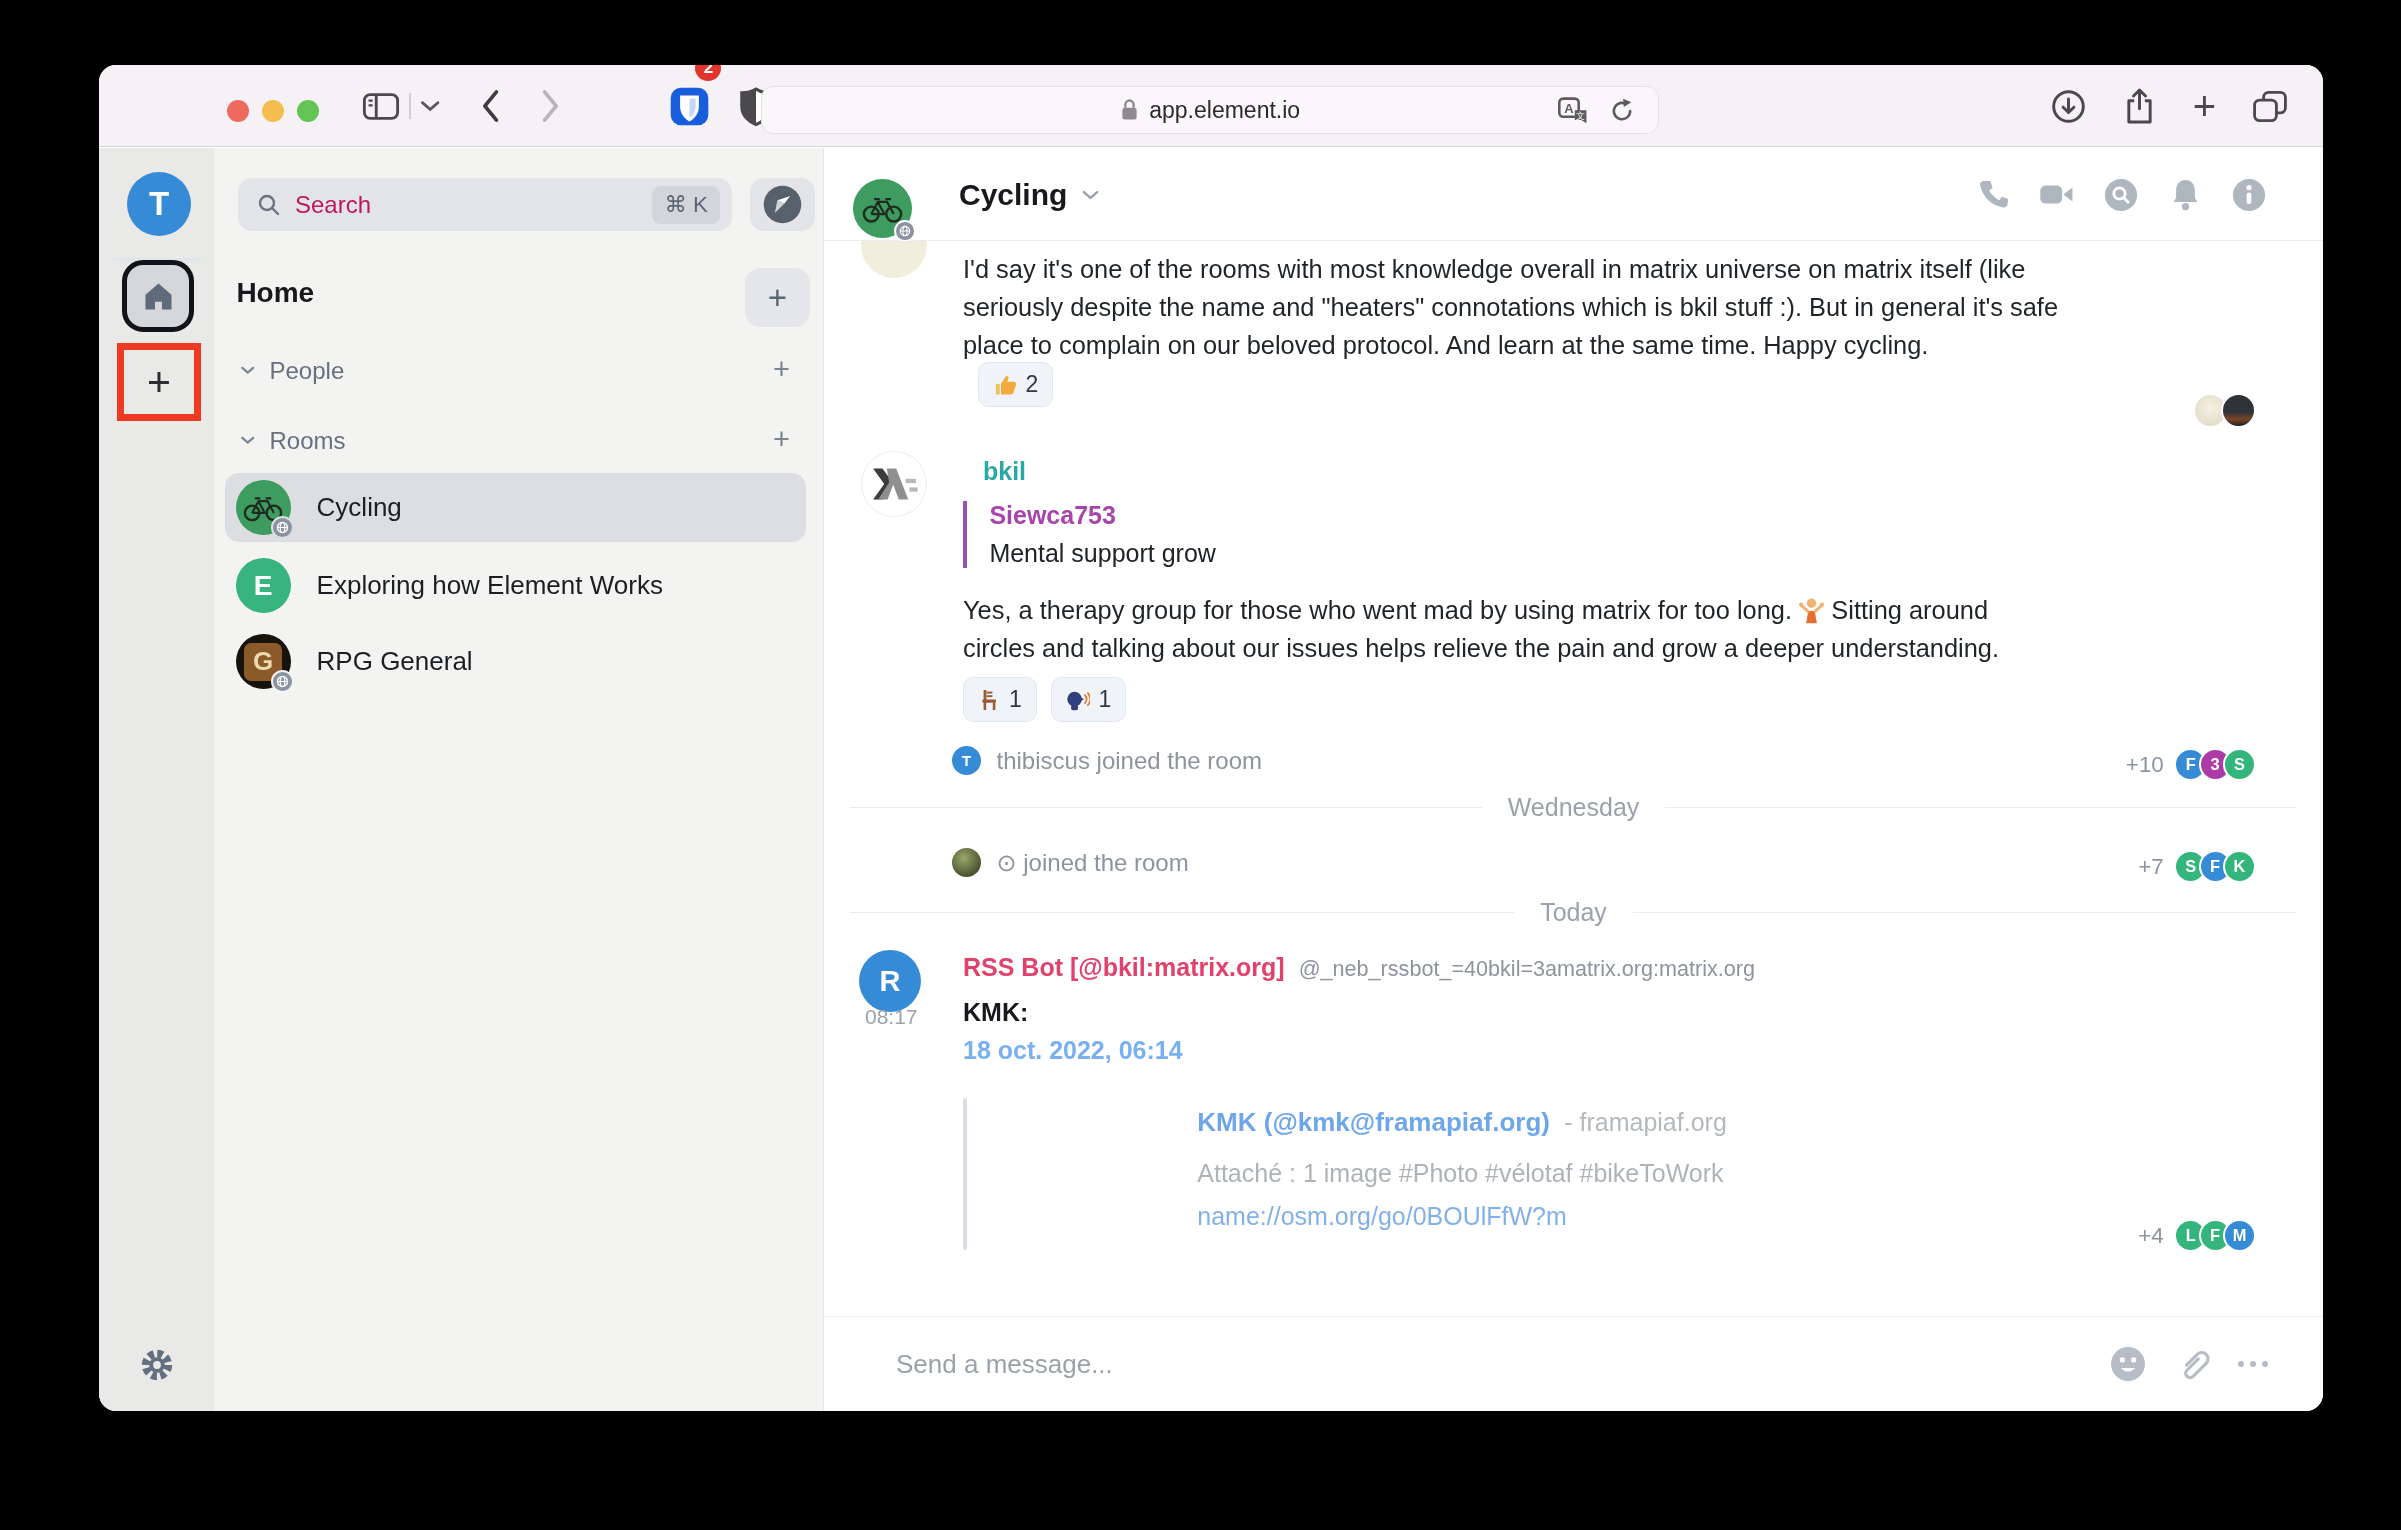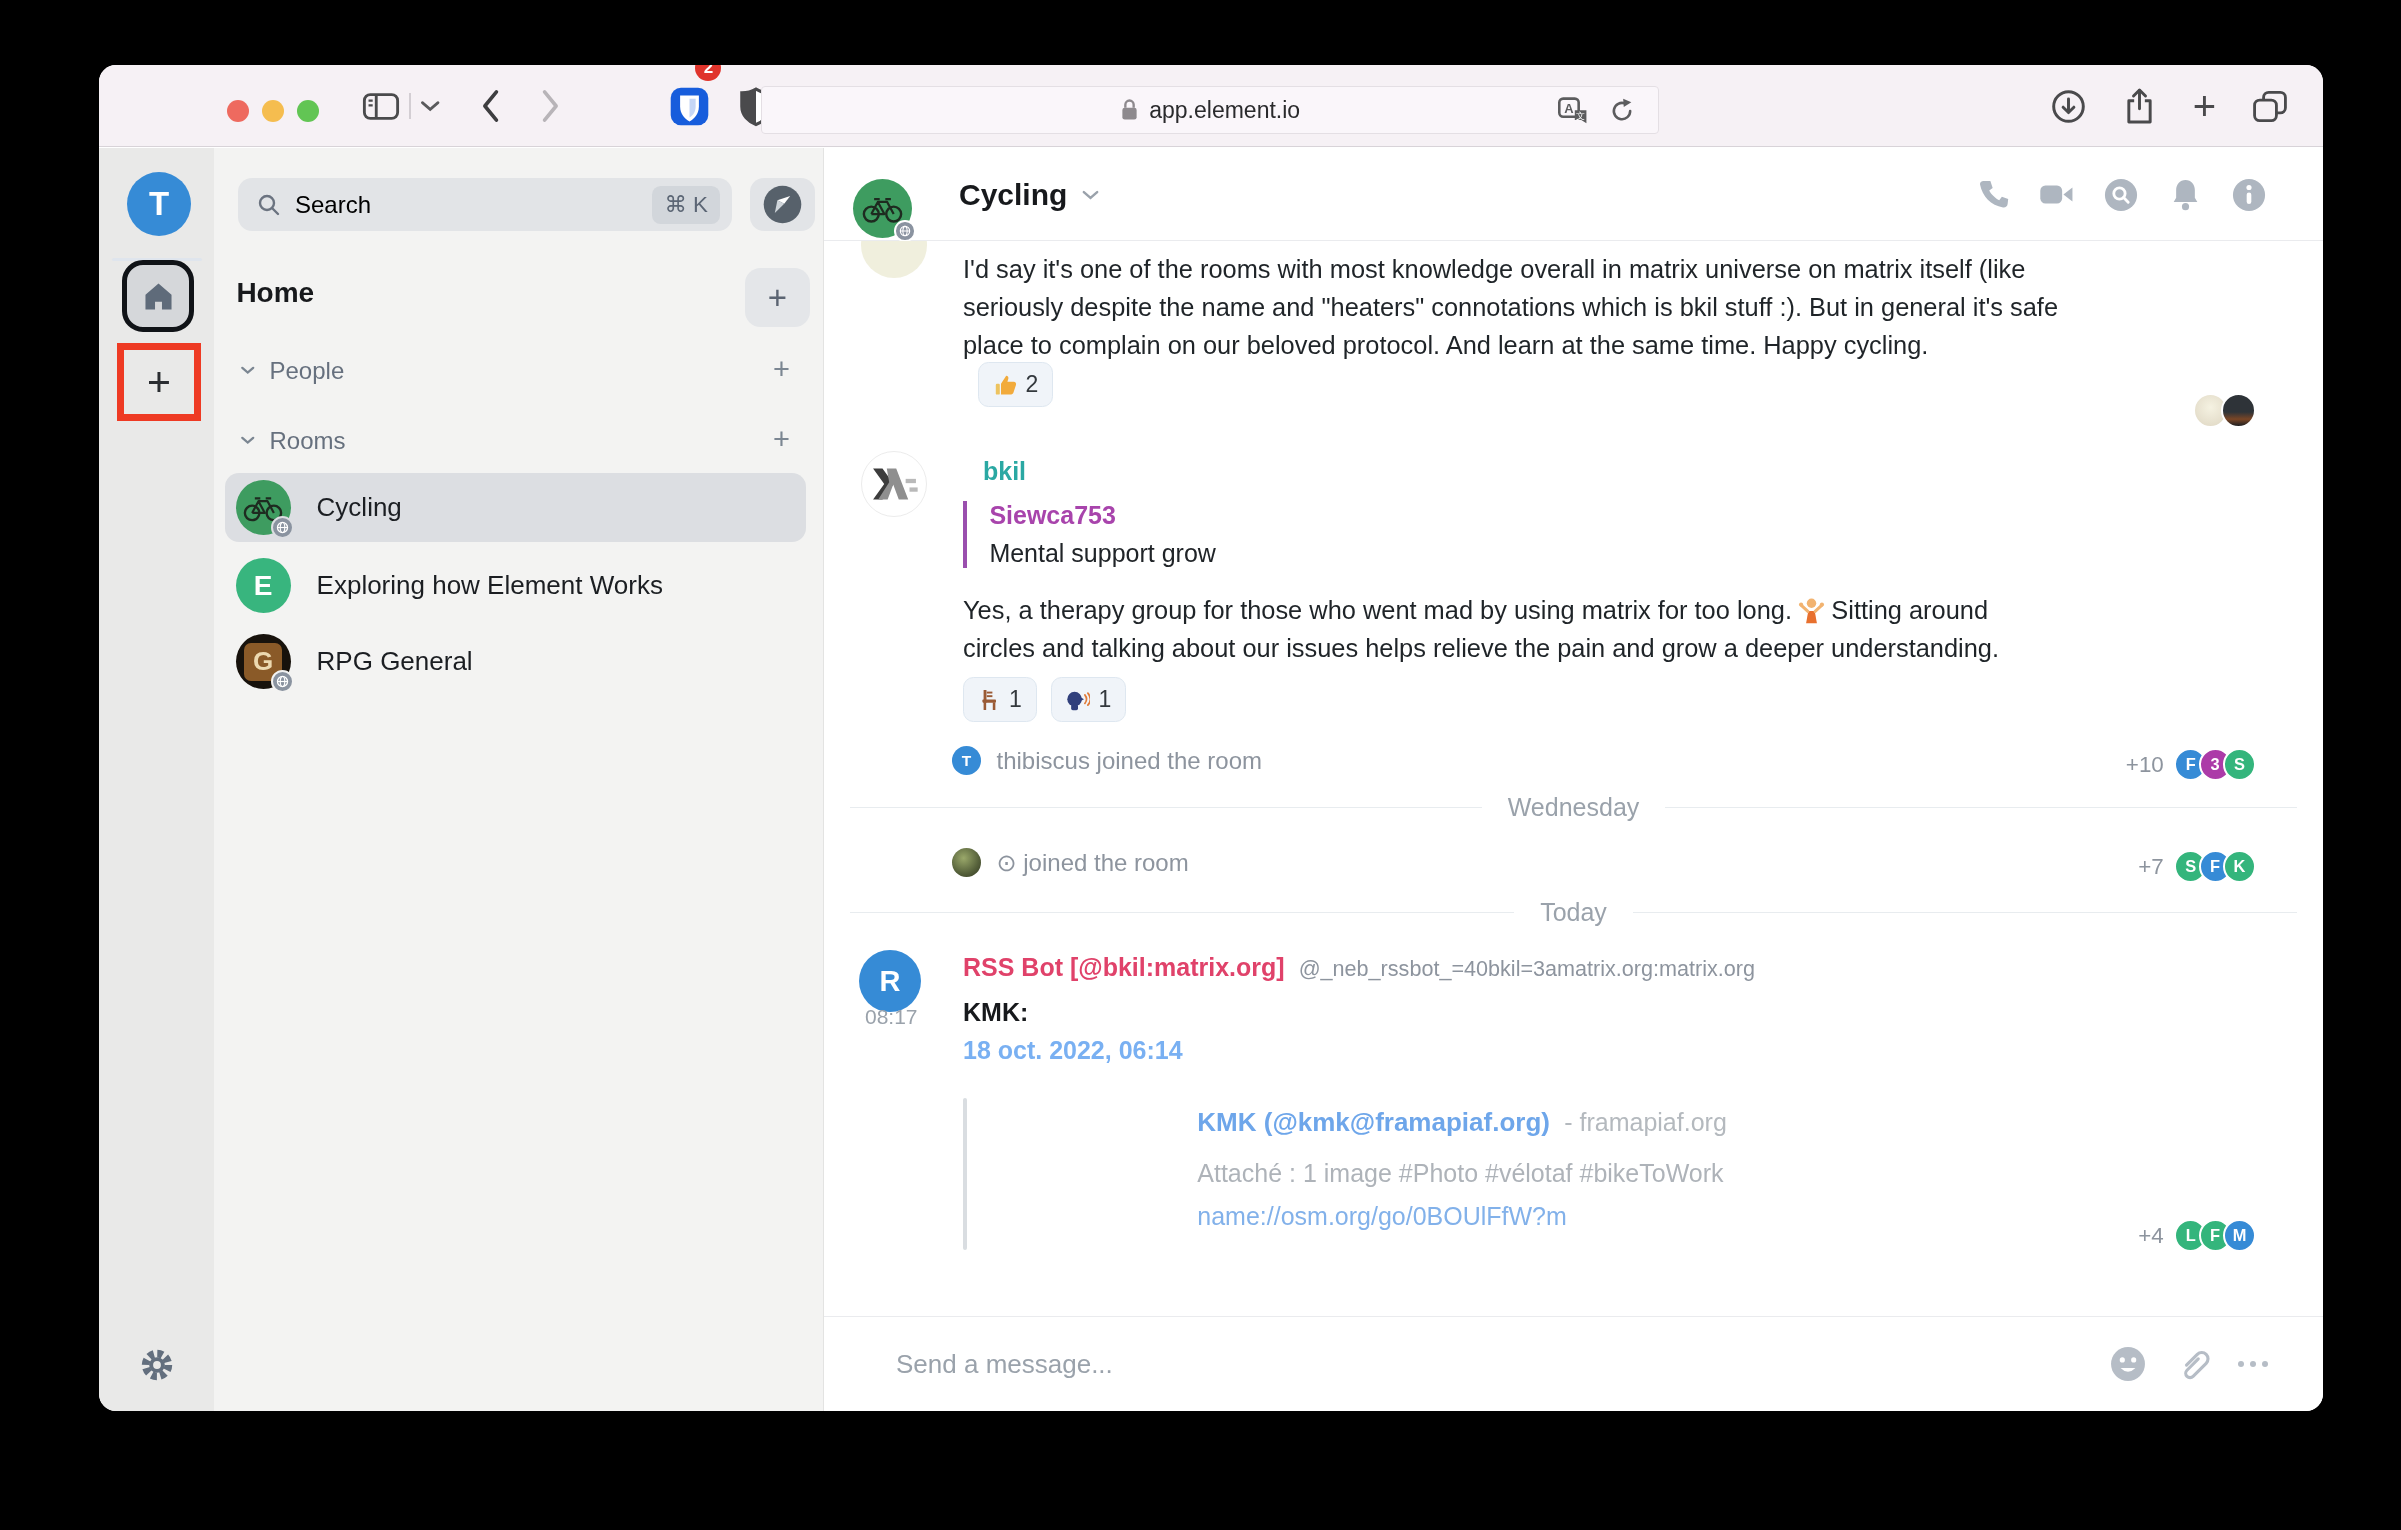--- a/index.html
+++ b/index.html
@@ -4,21 +4,21 @@
 <style>
   * { margin:0; padding:0; box-sizing:border-box; }
   html,body { width:2401px; height:1530px; background:#000; font-family:"Liberation Sans",sans-serif; overflow:hidden; }
   .window { position:absolute; left:99px; top:65px; width:2224px; height:1346px; border-radius:17px; overflow:hidden; background:#fff; box-shadow:0 39px 104px rgba(0,0,0,.55); }
 
   
   .toolbar { position:relative; height:82px; background:#f6f1f5; border-bottom:0.9px solid #d8d3d8; }
   .tl { position:absolute; top:35px; width:22.4px; height:22.4px; border-radius:50%; }
   .tl.r { left:128px; background:#ee6a5f; } .tl.y { left:163px; background:#f5bd4f; } .tl.g { left:198px; background:#62c554; }
   .tbi { position:absolute; top:0; height:82px; display:flex; align-items:center; justify-content:center; }
-  .urlbar { position:absolute; left:662px; top:21px; width:898px; height:48px; background:#faf6fa; border:0.9px solid #e4dfe4; border-radius:4px; display:flex; align-items:center; justify-content:center; gap:10.4px; }
+  .urlbar { position:absolute; left:662px; top:21px; width:898px; height:48px; background:#faf6fa; border:0.9px solid #e4dfe4; border-radius:12px; display:flex; align-items:center; justify-content:center; gap:10.4px; }
   .urltext { font-size:23px; color:#2a2a2c; }
   .pill-right { position:absolute; right:22.4px; top:0; height:48px; display:flex; align-items:center; gap:19px; }
   .tb-right { position:absolute; right:35px; top:0; height:82px; display:flex; align-items:center; gap:36px; }
   .ext { position:relative; }
   .bw-badge { position:absolute; right:-10.4px; top:-10.4px; width:26px; height:26px; border-radius:50%; background:#e0342c; color:#fff; font-size:17px; font-weight:bold; display:flex; align-items:center; justify-content:center; }
   .plus-glyph { font-size:40px; color:#4a4a4c; font-weight:300; line-height:1; }
 
   
   .app { position:absolute; top:83px; left:0; right:0; bottom:0; display:flex; }
   .spacebar { width:115px; background:#e9e9e8; position:relative; flex:none; }
@@ -28,21 +28,21 @@
   
   .sp-avatar { position:absolute; left:28px; top:24px; width:64px; height:64px; border-radius:50%; background:#368bd6; color:#fff; font-size:33px; font-weight:bold; display:flex; align-items:center; justify-content:center; }
   .sp-div { position:absolute; left:13px; top:110px; width:90px; height:2.6px; background:#dfe5ed; border-radius:1.7px; }
   .home-btn { position:absolute; left:23px; top:112px; width:72px; height:72px; border:5.2px solid #101317; border-radius:21px; background:#d5d7da; display:flex; align-items:center; justify-content:center; }
   .annot { position:absolute; left:18px; top:195px; width:84px; height:78px; border:7.8px solid #ee3a23; }
   .sp-plus { position:absolute; left:18px; top:195px; width:84px; height:78px; display:flex; align-items:center; justify-content:center; font-size:41px; font-weight:300; color:#2a2d31; }
   .sp-gear { position:absolute; left:38px; top:1197px; }
 
   
   .search-pill { position:absolute; left:24px; top:30px; width:494px; height:53px; background:#e2e4e7; border-radius:14px; display:flex; align-items:center; padding:0 12px 0 19px; gap:14px; }
-  .search-ph { flex:1; font-size:24px; color:#000000; }
+  .search-ph { flex:1; font-size:24px; color:#be185d; }
   .kbd { background:#d2d6db; border-radius:8.6px; height:38px; padding:0 12px; display:flex; align-items:center; font-size:22.4px; color:#5c6675; }
   .explore-btn { position:absolute; left:536px; top:30px; width:65px; height:53px; background:#e2e4e7; border-radius:14px; display:flex; align-items:center; justify-content:center; }
   .space-hdr { position:absolute; left:22.4px; top:129px; height:38px; display:flex; align-items:center; gap:10.4px;flex-direction:column; }
   .space-name { font-size:28px; font-weight:bold; color:#17191c; }
   .add-btn { position:absolute; left:531px; top:120px; width:65px; height:59px; background:#e4e6e9; border-radius:15.5px; display:flex; align-items:center; justify-content:center; font-size:33px; font-weight:300; color:#5b6472; }
   .section { position:absolute; left:26px; height:35px; display:flex; align-items:center; gap:14px; }
   .section-label { font-size:24px; font-weight:normal; color:#66707e; }
   .section-plus { position:absolute; font-size:29px; font-weight:300; color:#7b8692; }
   .room-row { position:absolute; left:11.2px; width:581px; height:69px; border-radius:14px; display:flex; align-items:center; padding-left:10.4px; gap:26px; }
   .room-row.sel { background:#dcdee2; }

